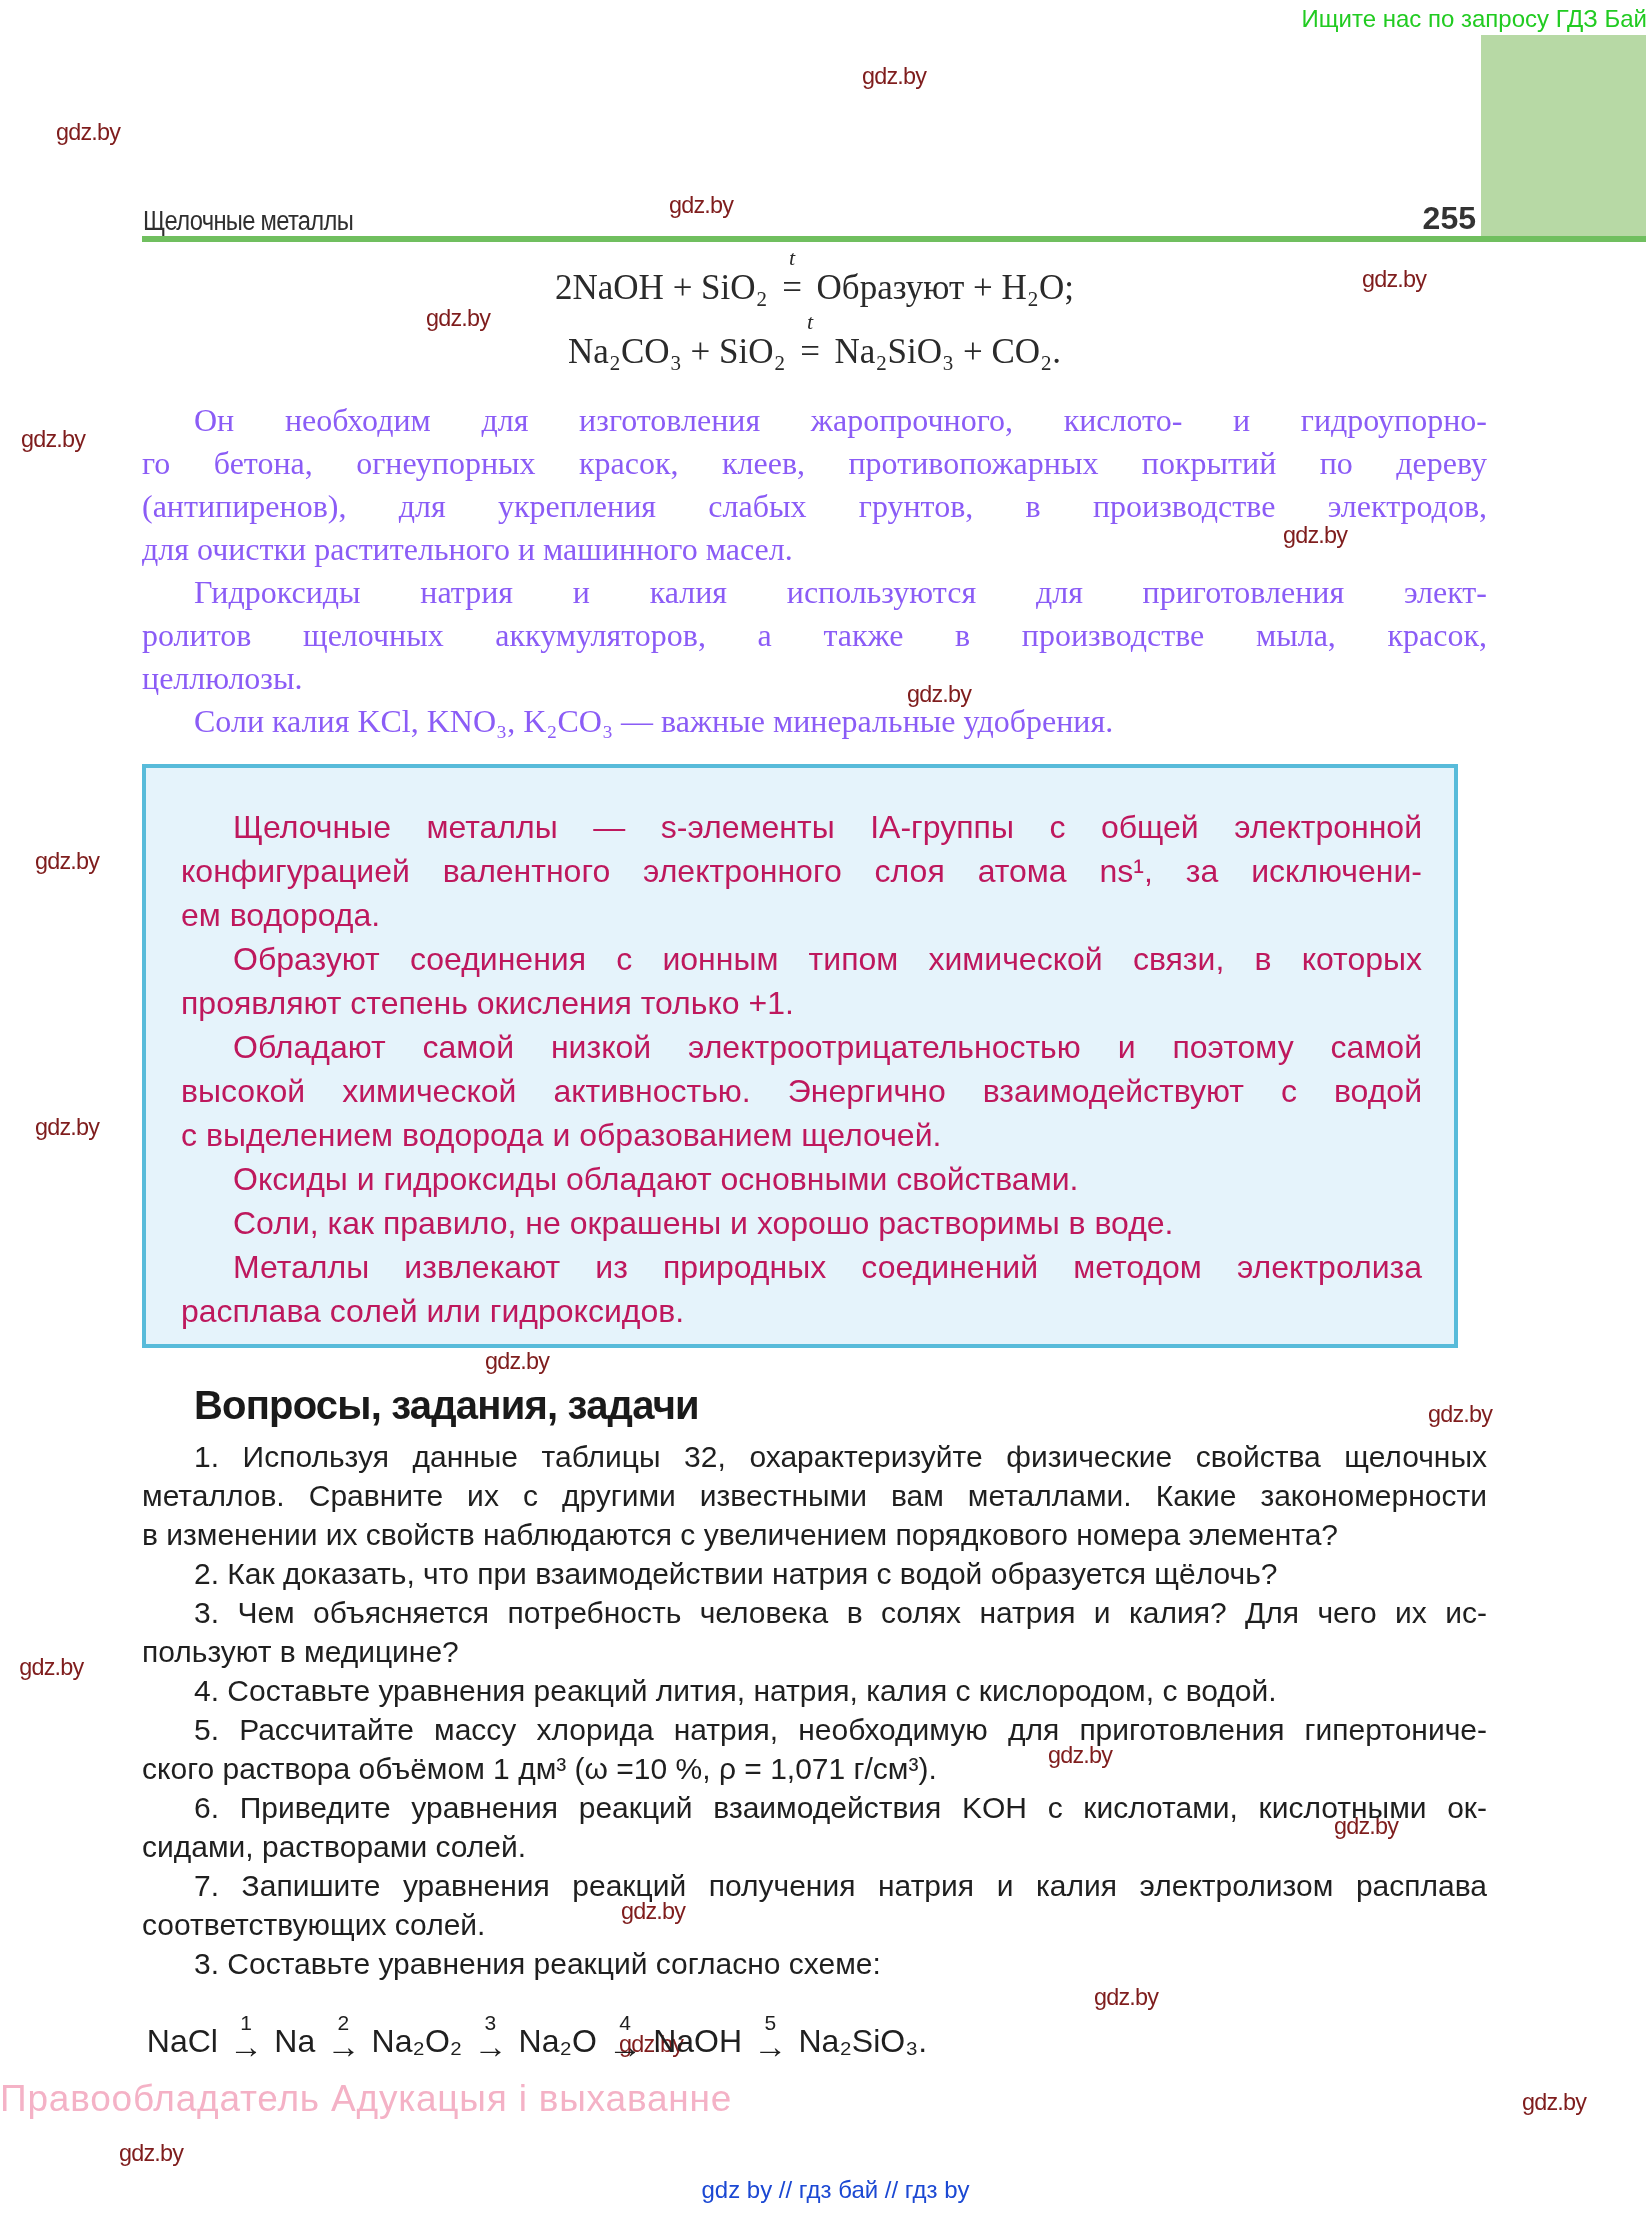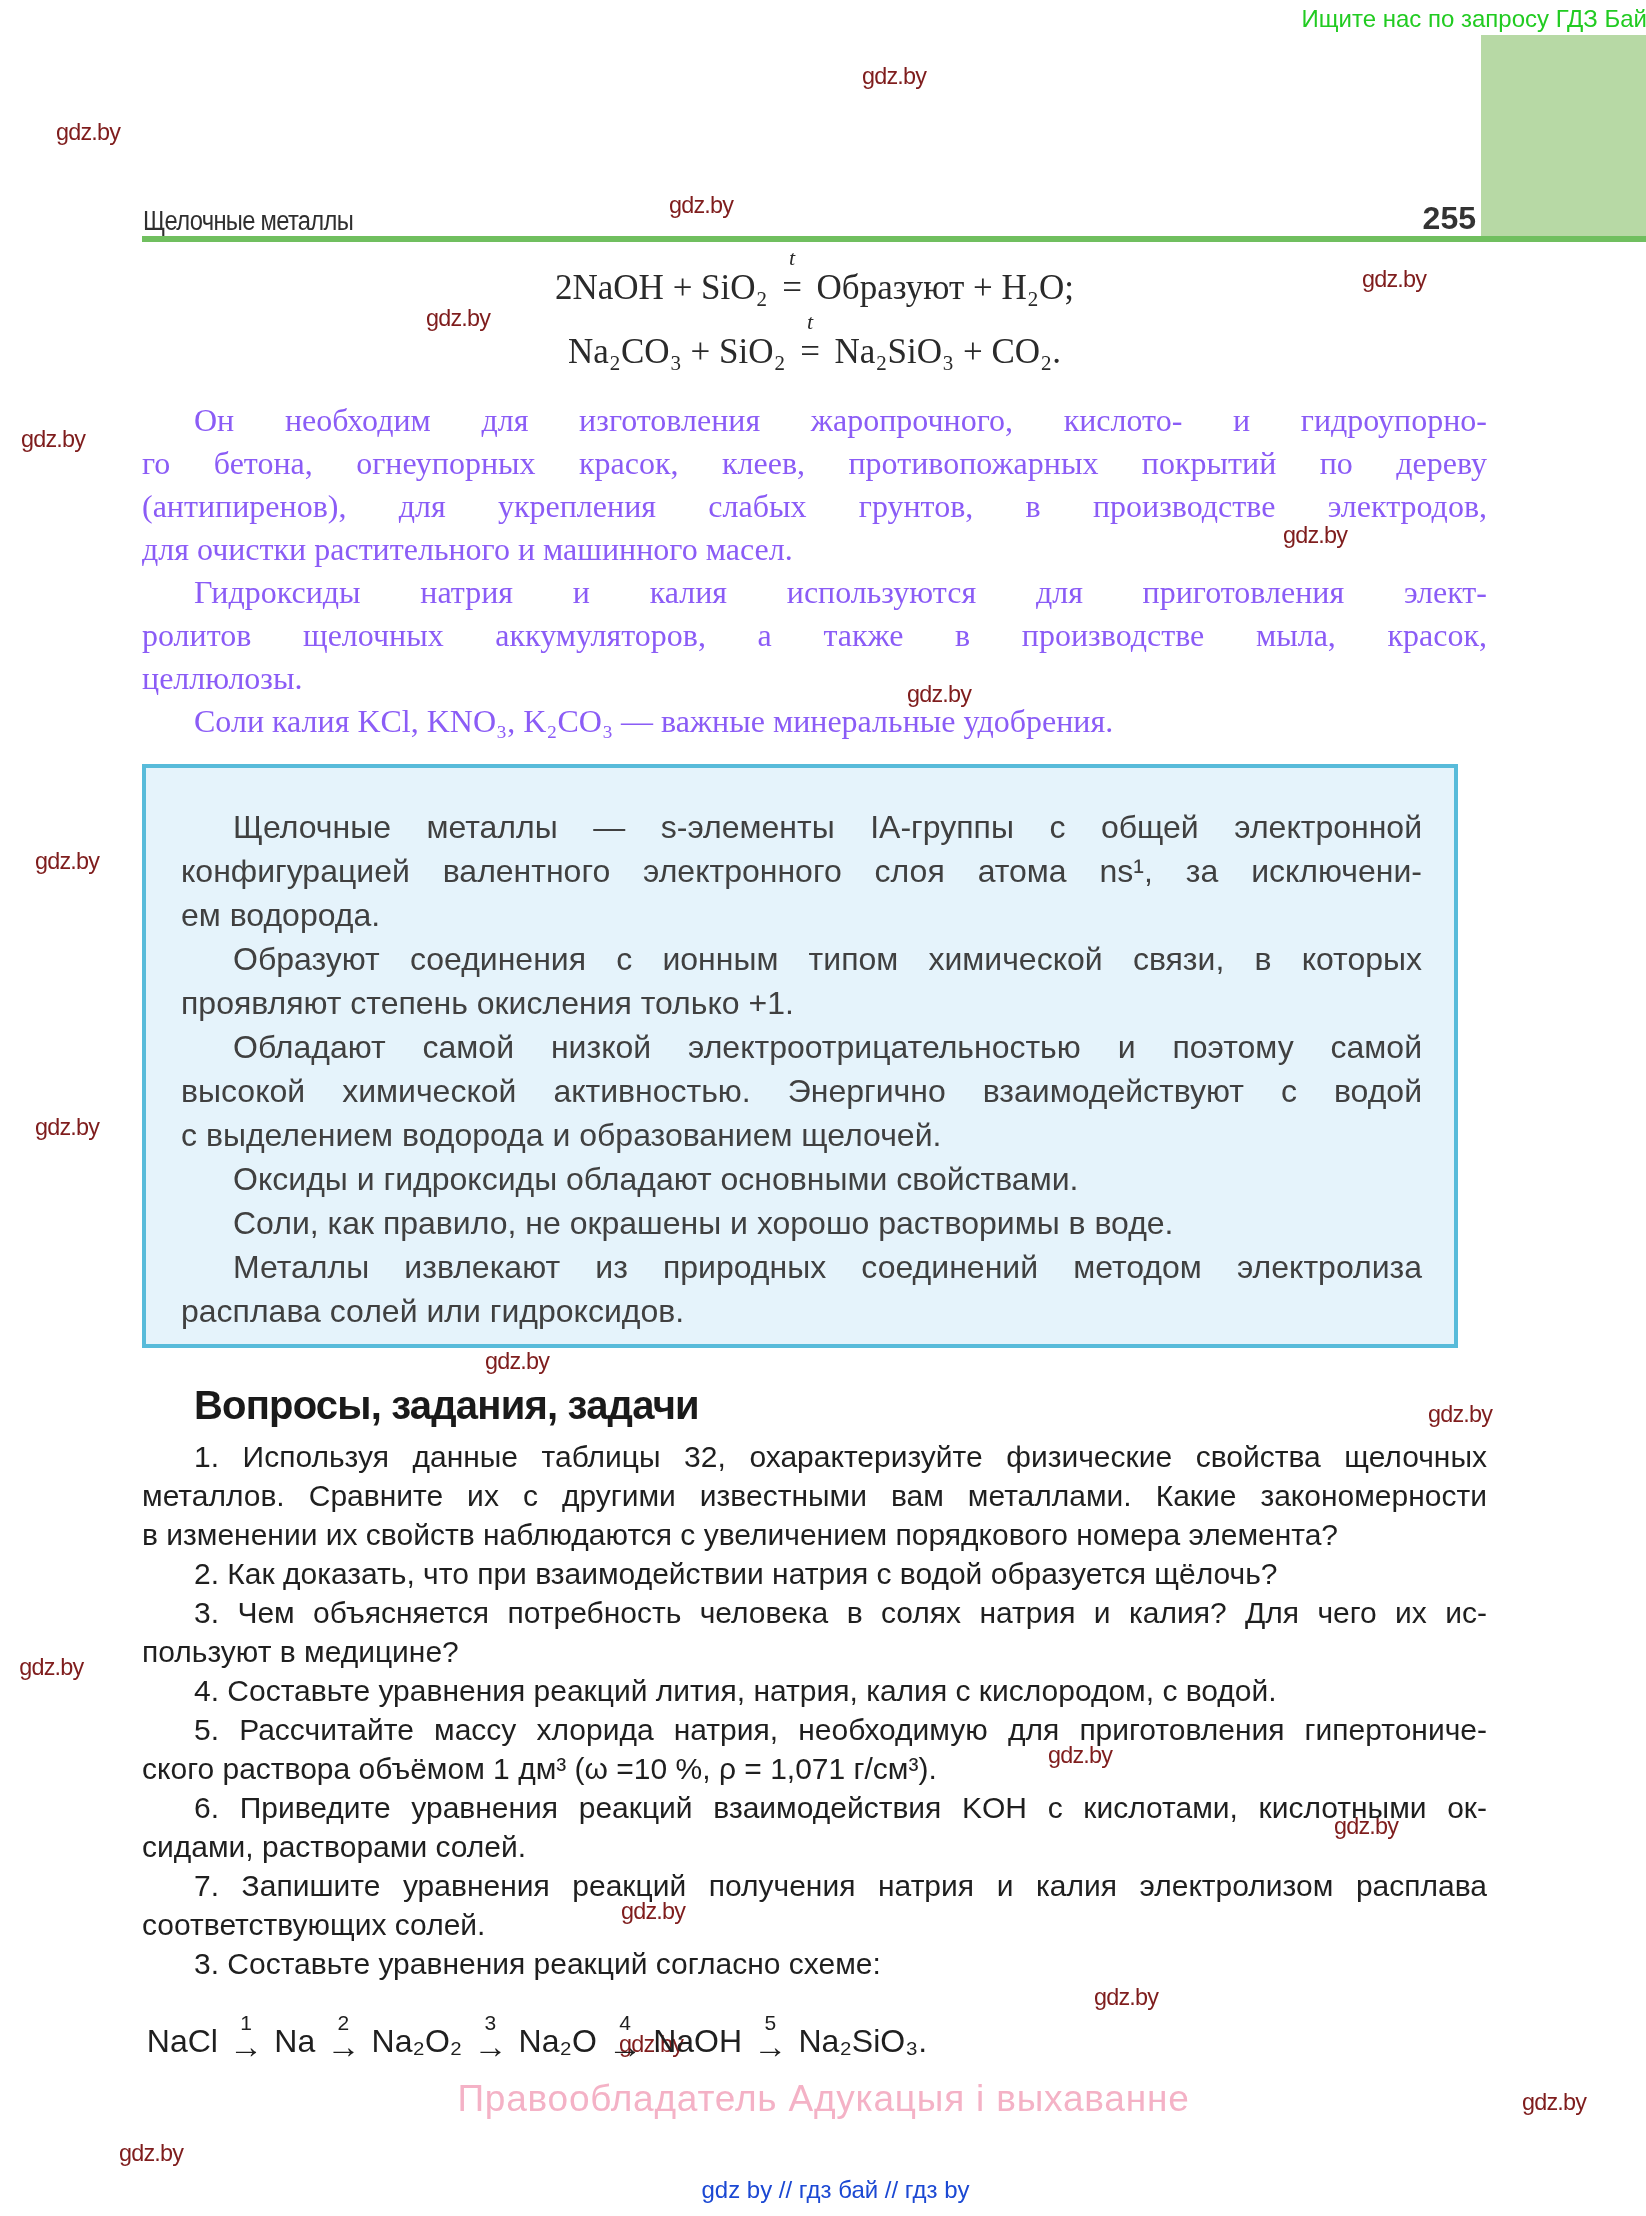--- a/index.html
+++ b/index.html
@@ -35,37 +35,37 @@
   .para{font-family:"Liberation Serif","DejaVu Serif",serif;font-size:32px;line-height:43px;color:#8b5cf6;}
   .jline{text-align:justify;text-align-last:justify;white-space:nowrap;}
   .jline:first-child{text-indent:52px;}
   .jline:last-child{text-align-last:left;}
 
   
   .infobox{box-sizing:border-box;width:1316px;margin-top:21px;
            border:4px solid #58bbda;background:#e5f3fb;
            padding:37px 32px 11.3px 35px;
            font-family:"Liberation Sans","DejaVu Sans",sans-serif;
-           font-size:32px;line-height:44px;color:#404040;}
+           font-size:32px;line-height:44px;color:#be185d;}
   .infobox .jline{white-space:nowrap;}
 
   
   .questions-heading{margin:35px 0 9px 0;font-size:40px;font-weight:bold;color:#1a1a1a;text-indent:52px;
                      letter-spacing:-0.8px;}
   .question{font-size:30px;line-height:39px;color:#1f1f1f;}
 
   
   .scheme{margin-top:9.7px;display:flex;align-items:flex-end;font-size:32px;color:#1f1f1f;padding-top:21px;}
   .sch-species{margin:0 4.8px;white-space:nowrap;}
   .sch-arrow{display:inline-flex;flex-direction:column;align-items:center;margin:0 6.4px;}
   .sch-num{font-size:21px;line-height:19.3px;}
   .sch-glyph{font-size:34px;line-height:27px;}
 
   
-  .footer-pink{position:absolute;top:2078px;left:0;width:100%;text-align:center;
+  .footer-pink{position:absolute;top:2078px;left:0;width:100%;
                font-size:37px;color:#f4b2c6;letter-spacing:0.8px;}
   .footer-links{position:absolute;top:2176px;left:12px;width:100%;text-align:center;
                 font-size:24px;color:#1b48d3;}
 </style>
 </head>
 <body>
 
 <div class="page">
 
   <div class="promo">Ищите нас по запросу ГДЗ Бай</div>

